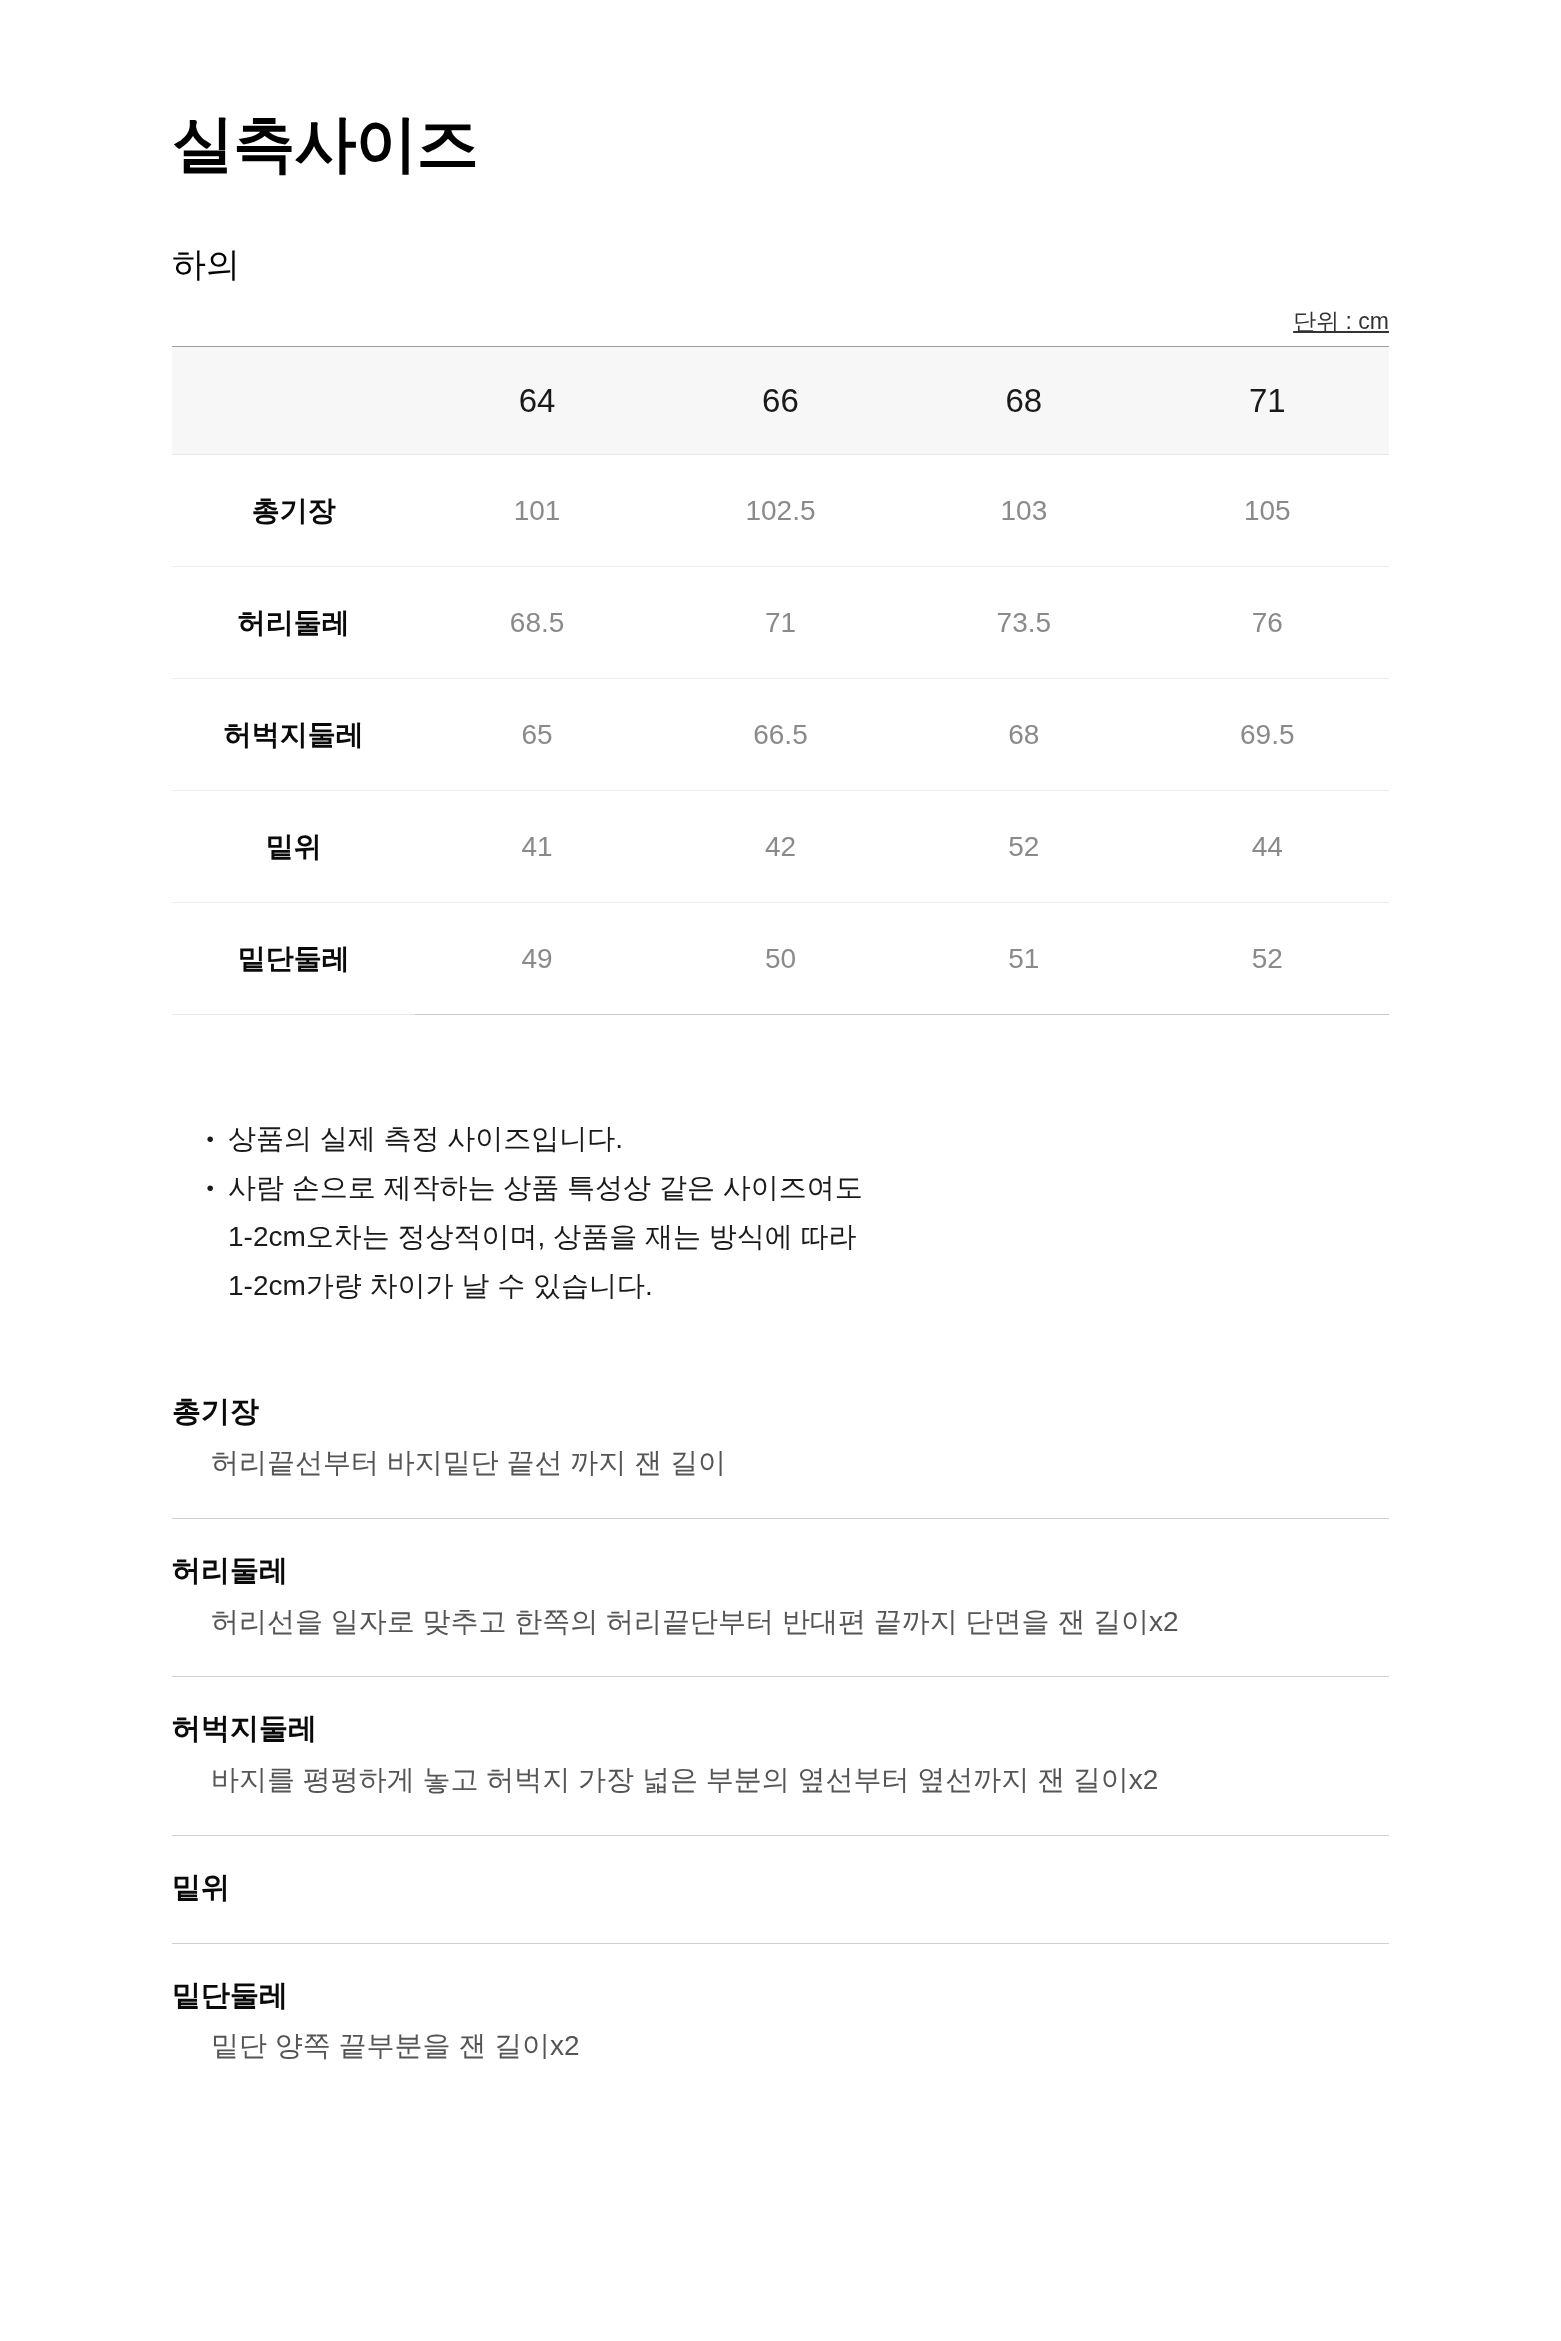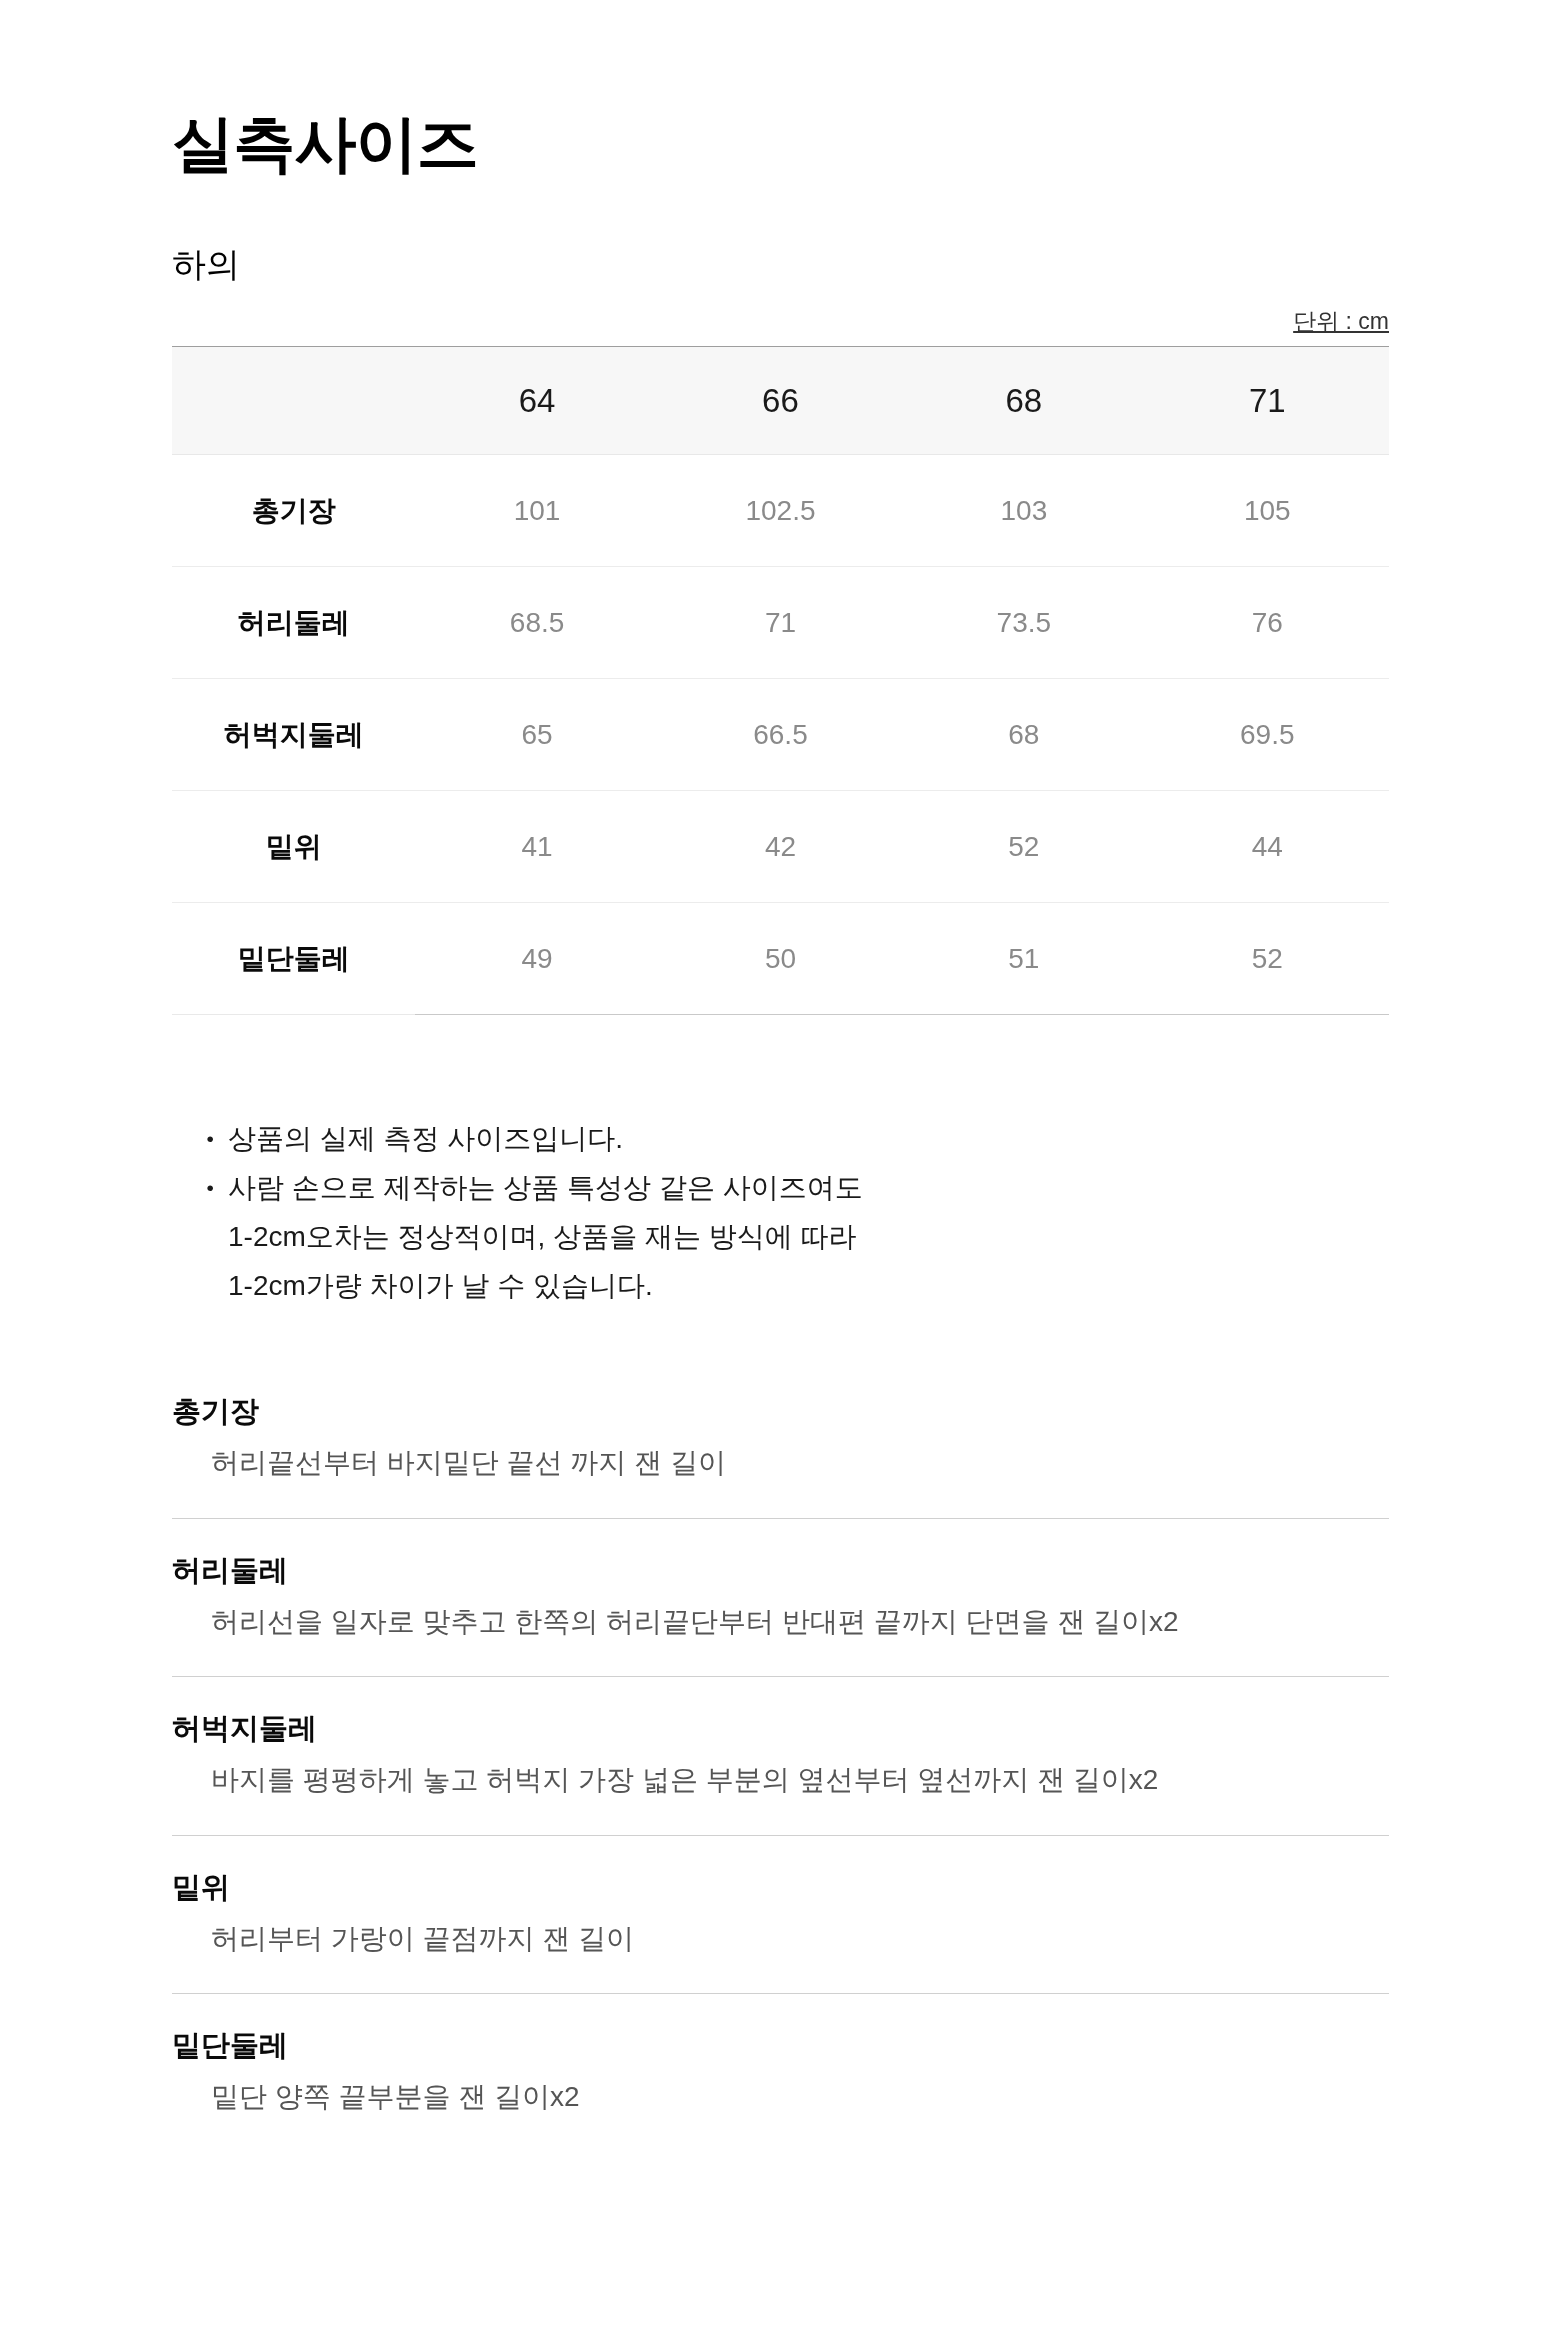--- a/index.html
+++ b/index.html
@@ -204,21 +204,20 @@
     <hr class="def-divider">
 
     <div class="def-block">
       <div class="def-term">허벅지둘레</div>
       <div class="def-desc">바지를 평평하게 놓고 허벅지 가장 넓은 부분의 옆선부터 옆선까지 잰 길이x2</div>
     </div>
     <hr class="def-divider">
 
     <div class="def-block">
       <div class="def-term">밑위</div>
-      <div class="def-desc">허리부터 가랑이 끝점까지 잰 길이</div>
     </div>
     <hr class="def-divider">
 
     <div class="def-block">
       <div class="def-term">밑단둘레</div>
       <div class="def-desc">밑단 양쪽 끝부분을 잰 길이x2</div>
     </div>
 
   </div>
 </div>

